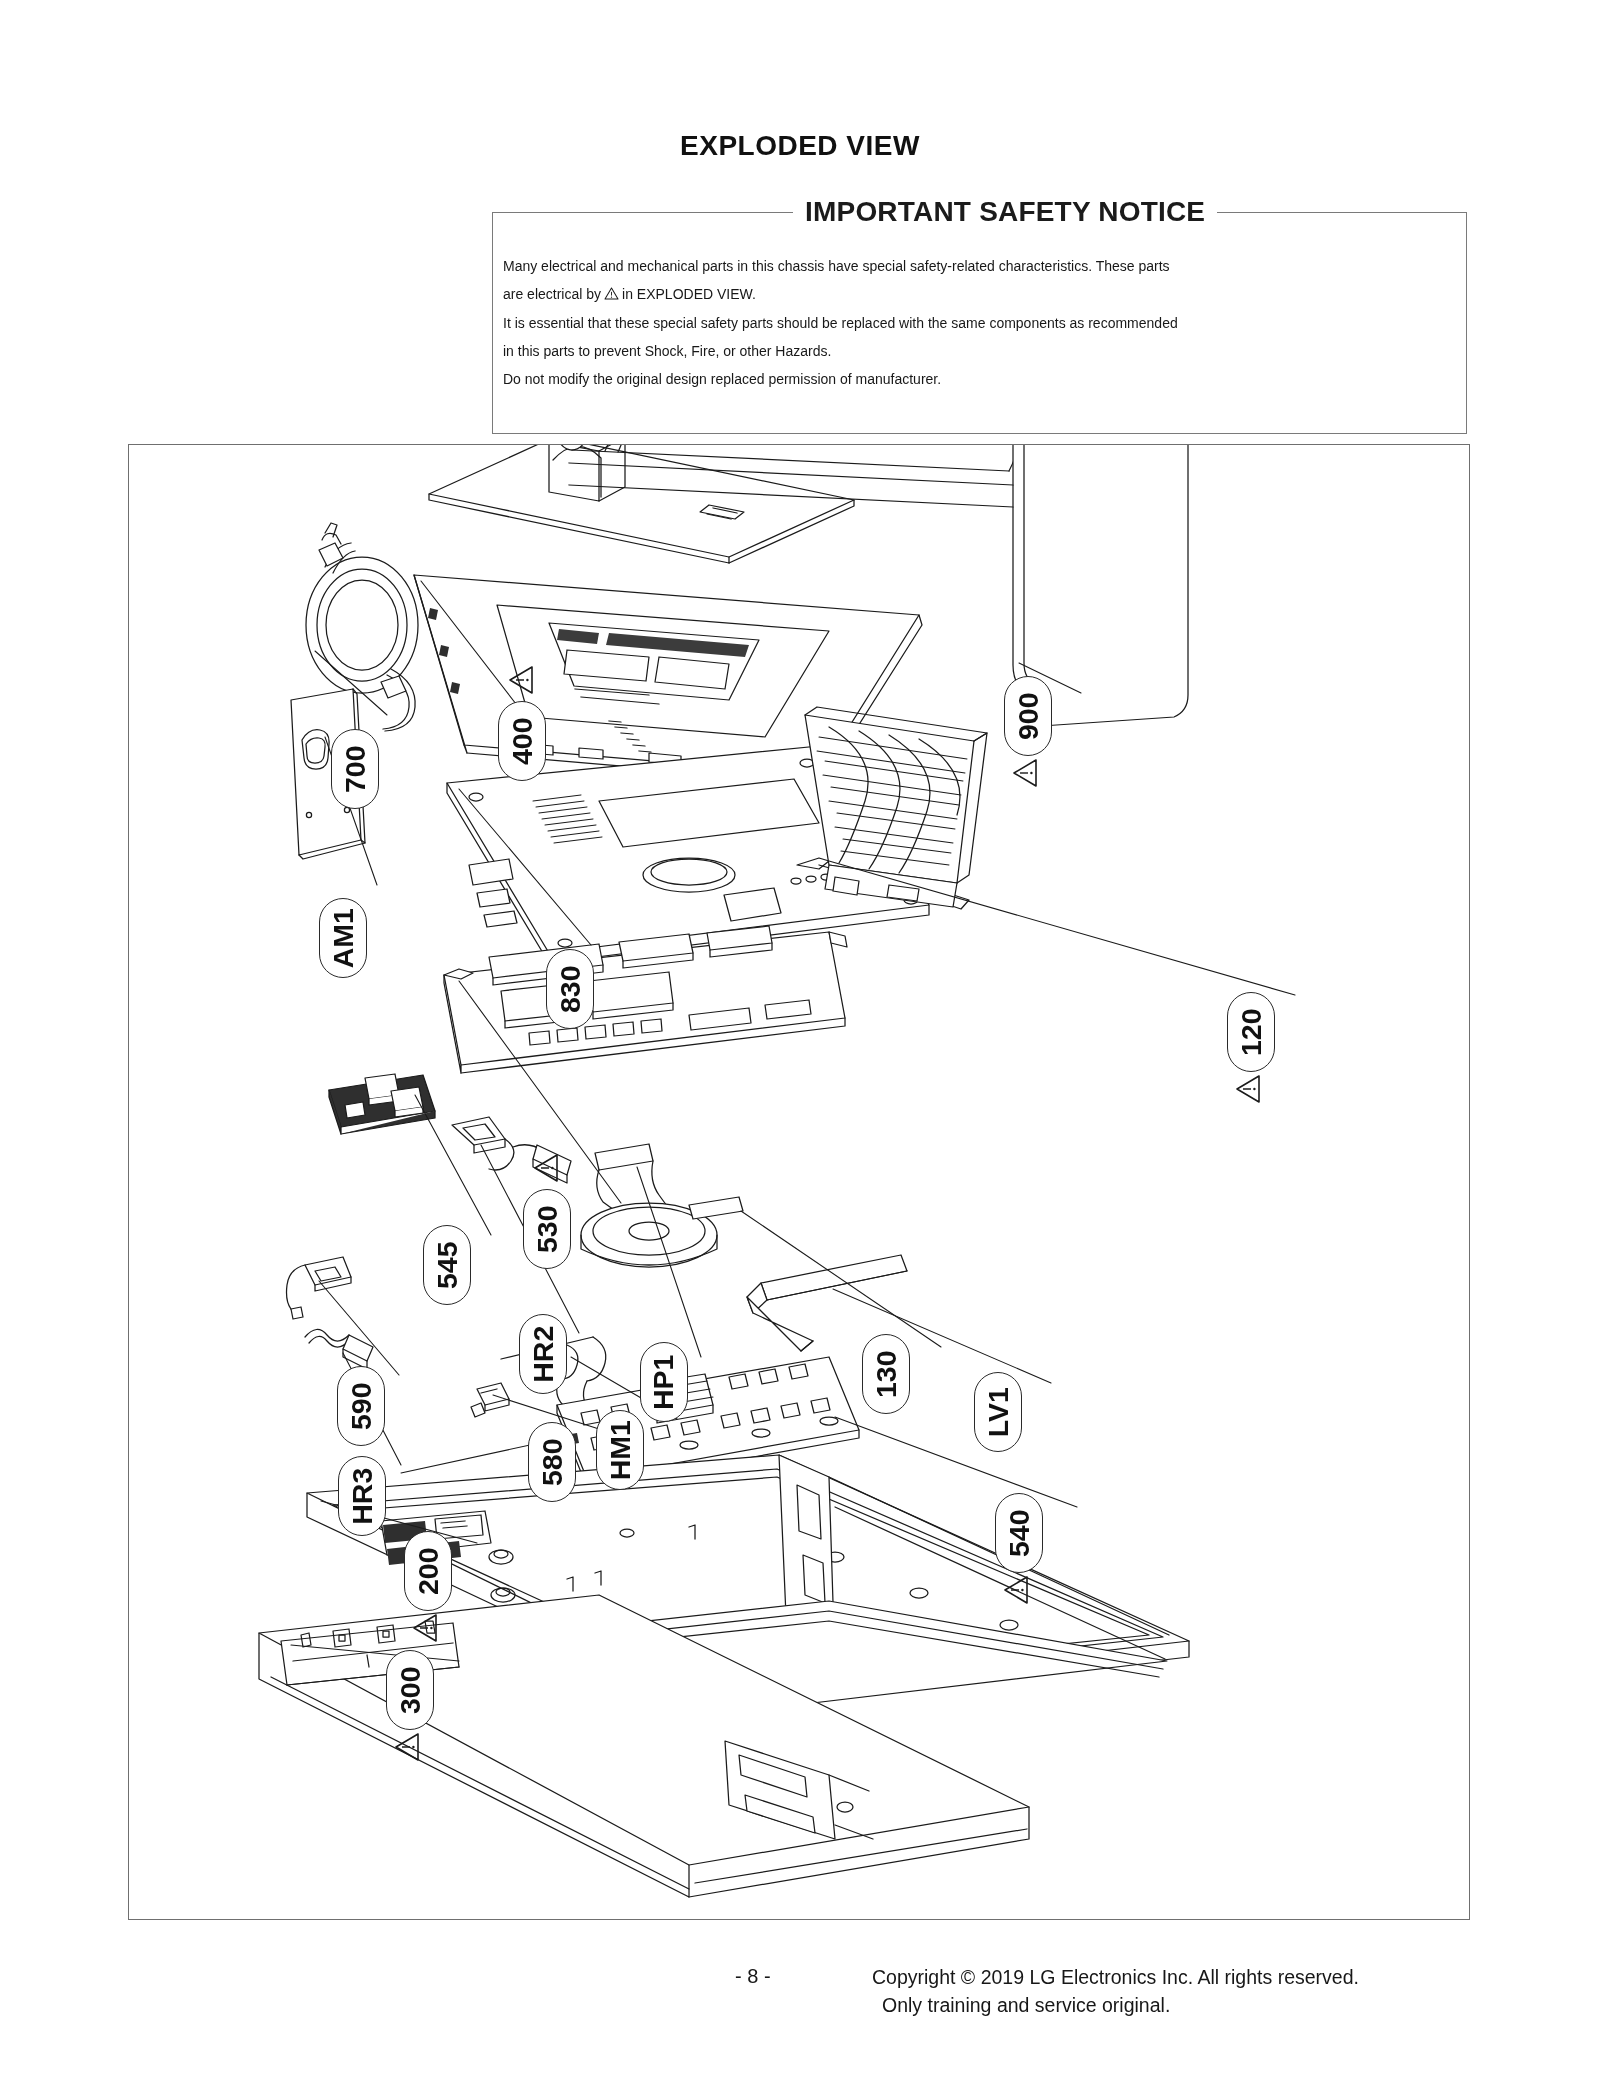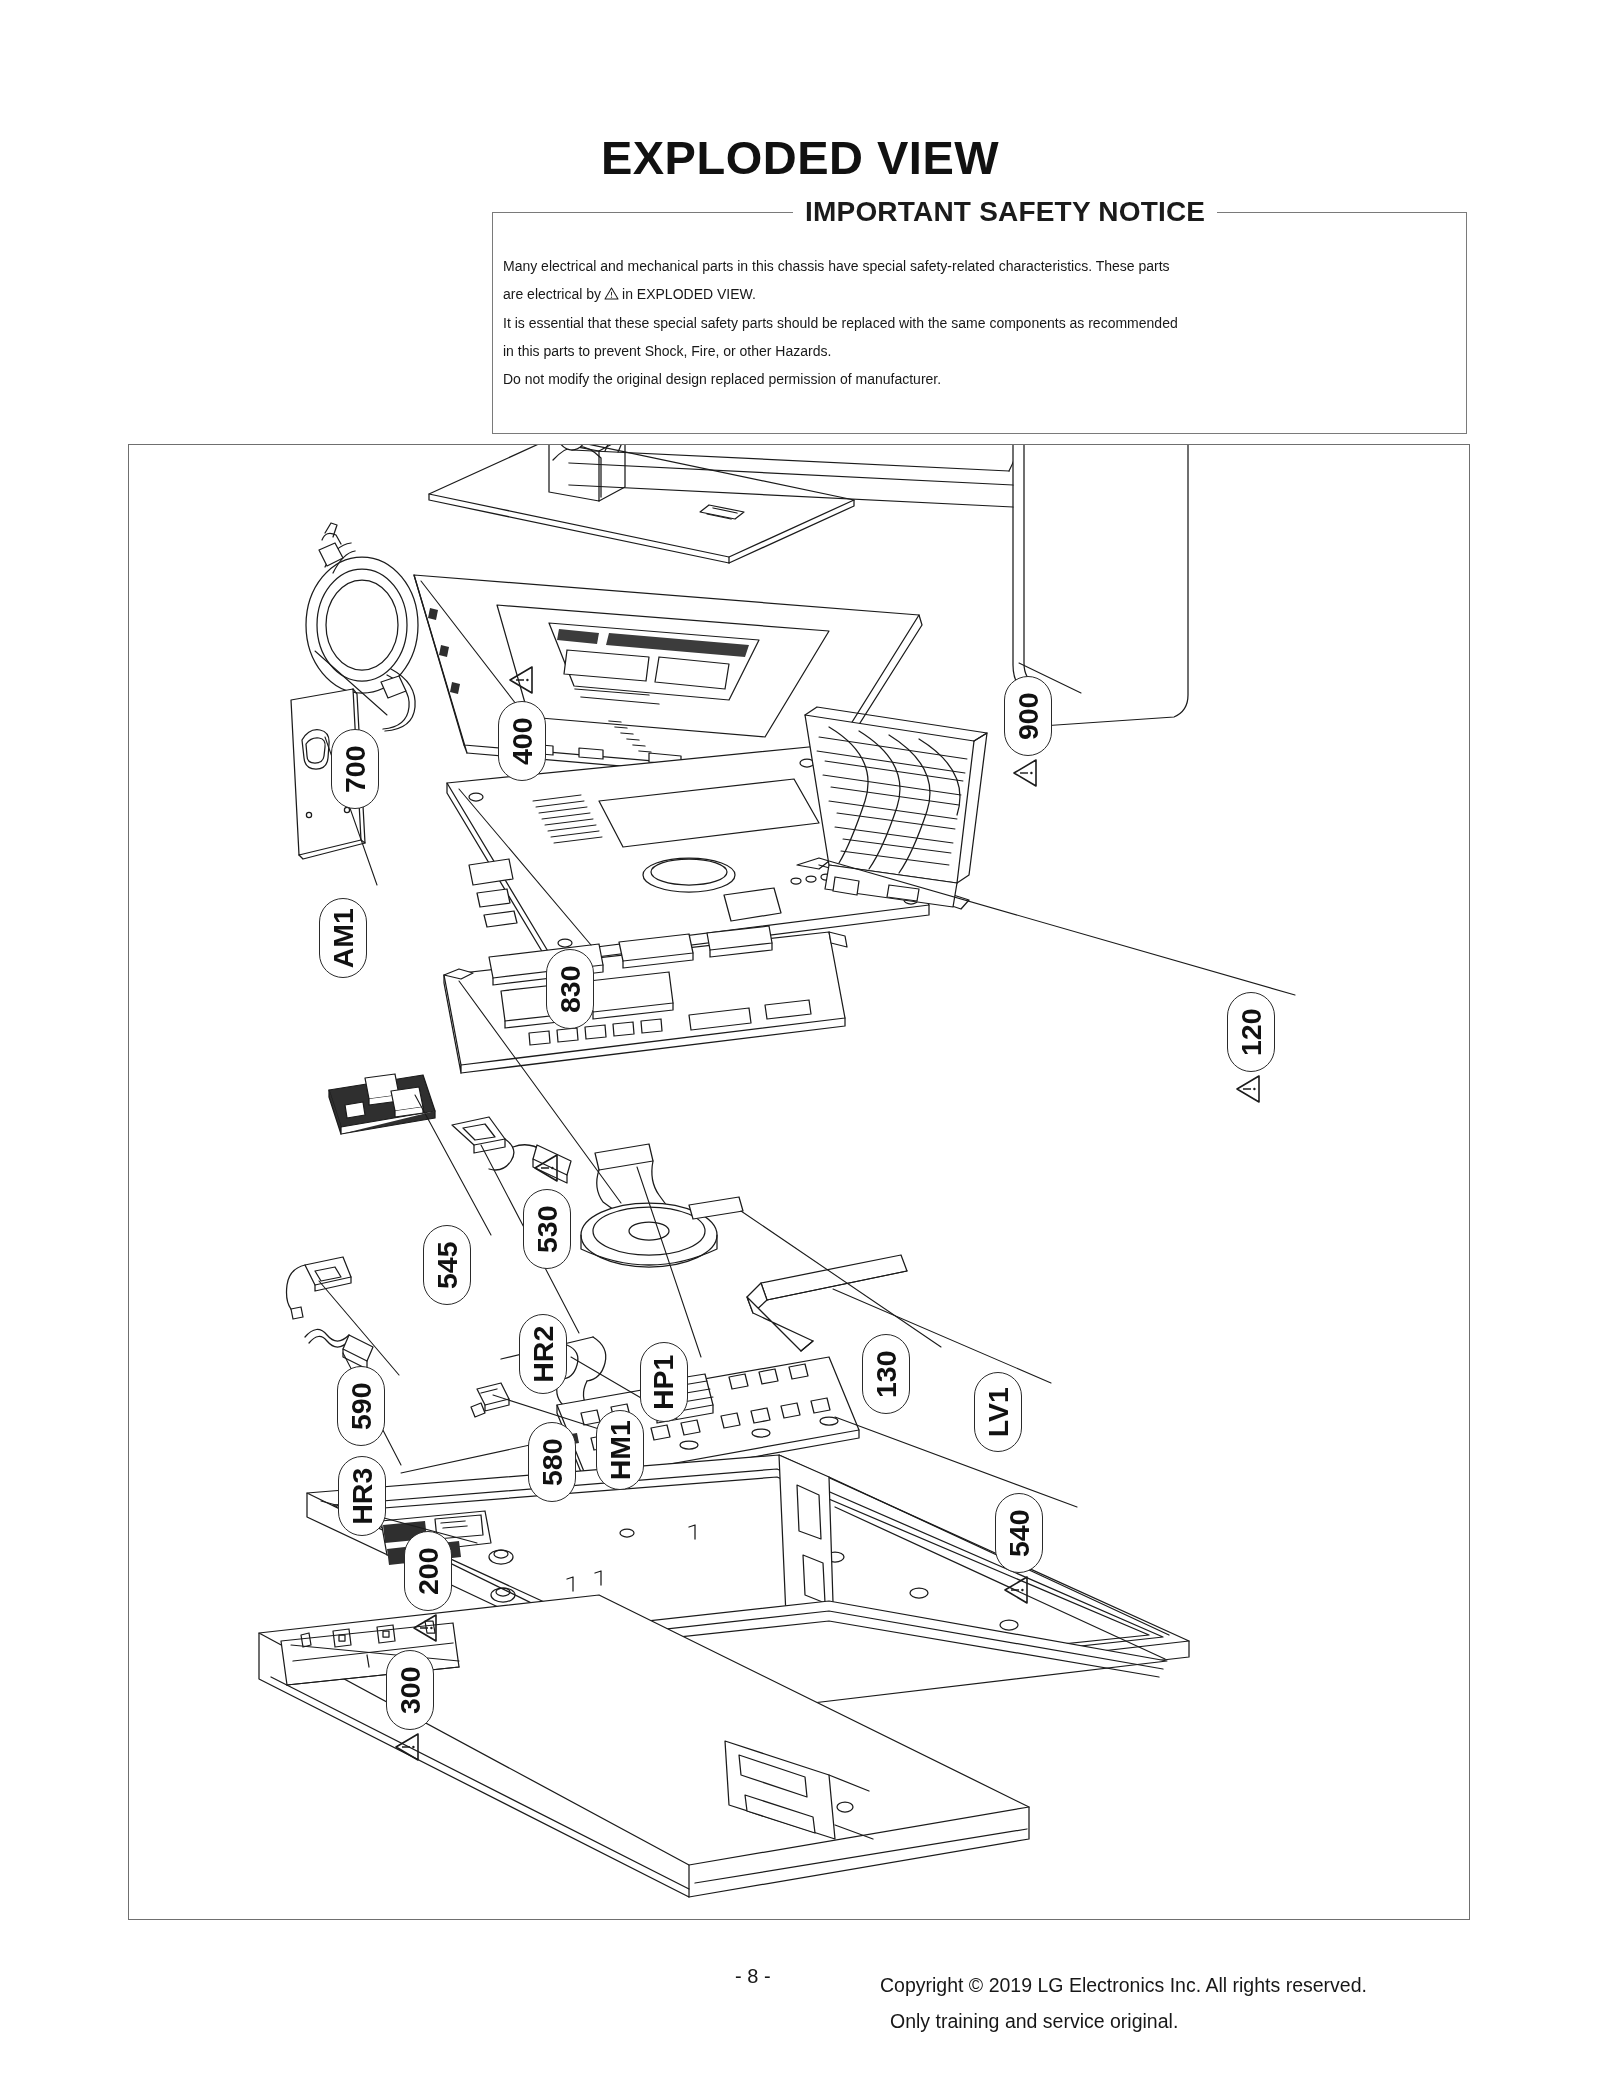--- a/index.html
+++ b/index.html
@@ -8,21 +8,21 @@
     font-family:"Liberation Sans","DejaVu Sans",sans-serif;
     color:#1b1b1b;
     -webkit-font-smoothing:antialiased;
   }
   .page{position:absolute;inset:0;}
 
   
   #page-title{
     position:absolute;left:0;top:130px;width:1600px;
     text-align:center;
-    font-size:47px;font-weight:bold;letter-spacing:.5px;
+    font-size:28px;font-weight:bold;letter-spacing:.5px;
     color:#111;
   }
 
   
   #safety-box{
     position:absolute;left:492px;top:212px;width:975px;height:222px;
     border:1.6px solid #7a7a7a;
     box-sizing:border-box;
   }
   #safety-legend{
@@ -68,21 +68,21 @@
   
   #footer{position:absolute;left:0;top:1955px;width:1600px;}
   #page-number{
     position:absolute;left:735px;top:10px;
     font-size:20px;color:#171717;white-space:nowrap;
   }
   #copyright{
     position:absolute;left:872px;top:8px;
     font-size:19.5px;line-height:28px;color:#171717;white-space:nowrap;
   }
-  #copyright div{margin:8px;}
+  #copyright div{margin:0;}
   .l2{padding-left:10px;}
 </style>
 </head>
 <body>
 
 <div class="page">
 
   <div id="page-title">EXPLODED VIEW</div>
 
   <div id="safety-box"></div>

